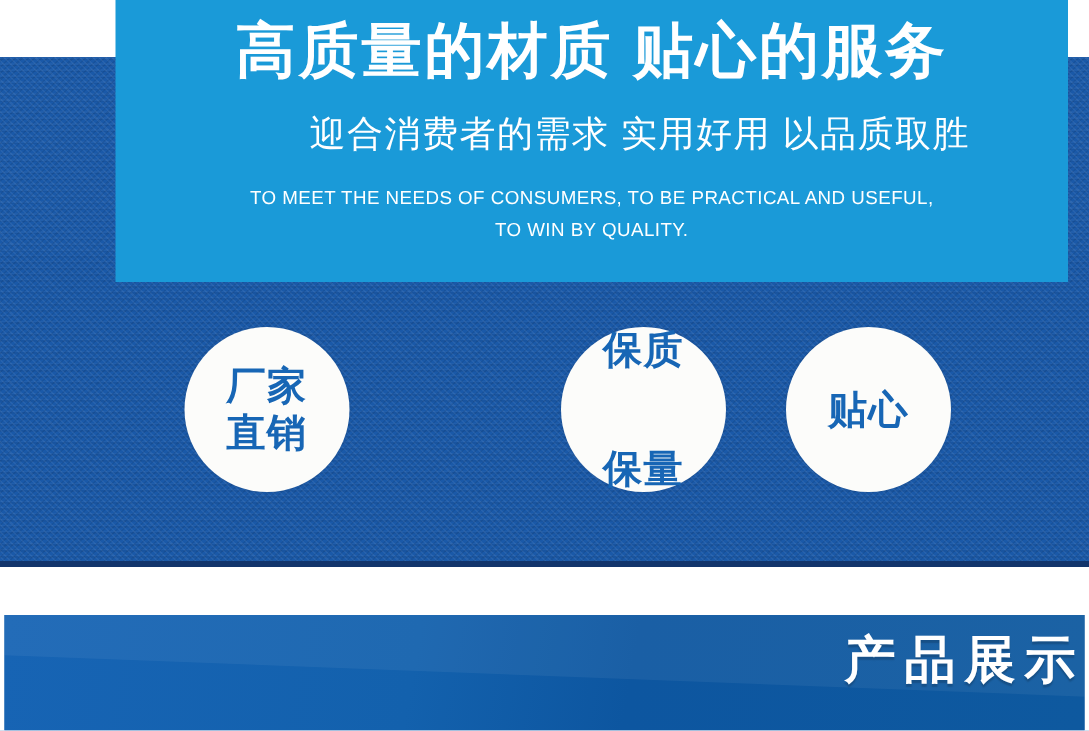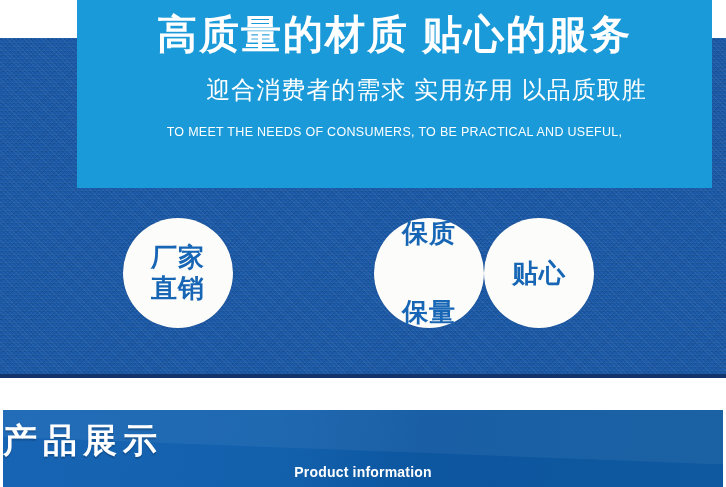--- a/index.html
+++ b/index.html
@@ -134,21 +134,21 @@
     color: #1766b5;
     font-size: 26px;
     font-weight: bold;
     line-height: 31px;
     letter-spacing: 1px;
     white-space: nowrap;
   }
   .c1 { left: 123px; }
   .c2 { left: 250px; }
   .c3 { left: 374px; gap: 48px; }
-  .c4 { left: 484px; }
+  .c4 { left: 524px; }
 
   
   .product-banner {
     position: absolute;
     left: 3px;
     top: 410px;
     width: 720px;
     height: 77px;
     background: #0f5aa8;
     background-image: linear-gradient(100deg,
@@ -167,21 +167,21 @@
     height: 70px;
     background: rgba(255,255,255,0.055);
     transform: rotate(2.2deg);
     transform-origin: left center;
   }
   .banner-title {
     position: absolute;
     left: 0;
     top: 9px;
     width: 720px;
-    text-align: left;
+    text-align: right;
     color: #ffffff;
     font-size: 34px;
     font-weight: bold;
     letter-spacing: 6px;
     line-height: 42px;
     text-shadow: 0 2px 1px rgba(0,0,0,0.18);
     white-space: nowrap;
   }
   .banner-sub {
     position: absolute;
@@ -203,20 +203,21 @@
 <div class="stage">
 
   <div class="texture-block"></div>
   <div class="texture-bottom-edge"></div>
 
   <div class="headline-panel">
     <div class="headline-main">高质量的材质 贴心的服务</div>
     <div class="headline-sub">迎合消费者的需求  实用好用  以品质取胜</div>
     <div class="headline-en">
       <div>TO MEET THE NEEDS OF CONSUMERS, TO BE PRACTICAL AND USEFUL,</div>
+      <div>TO WIN BY QUALITY.</div>
     </div>
   </div>
 
   <div class="circles-row">
 
     <div class="circle c1">
       <span class="line">厂家</span>
       <span class="line">直销</span>
     </div>
 
@@ -227,16 +228,15 @@
     </div>
 
     <div class="circle c4">
       <span class="line">贴心</span>
     </div>
 
   </div>
 
   <div class="product-banner">
     <div class="banner-title">产品展示</div>
-    <div class="banner-sub">Product information</div>
   </div>
 
 </div>
 
 </body></html>

